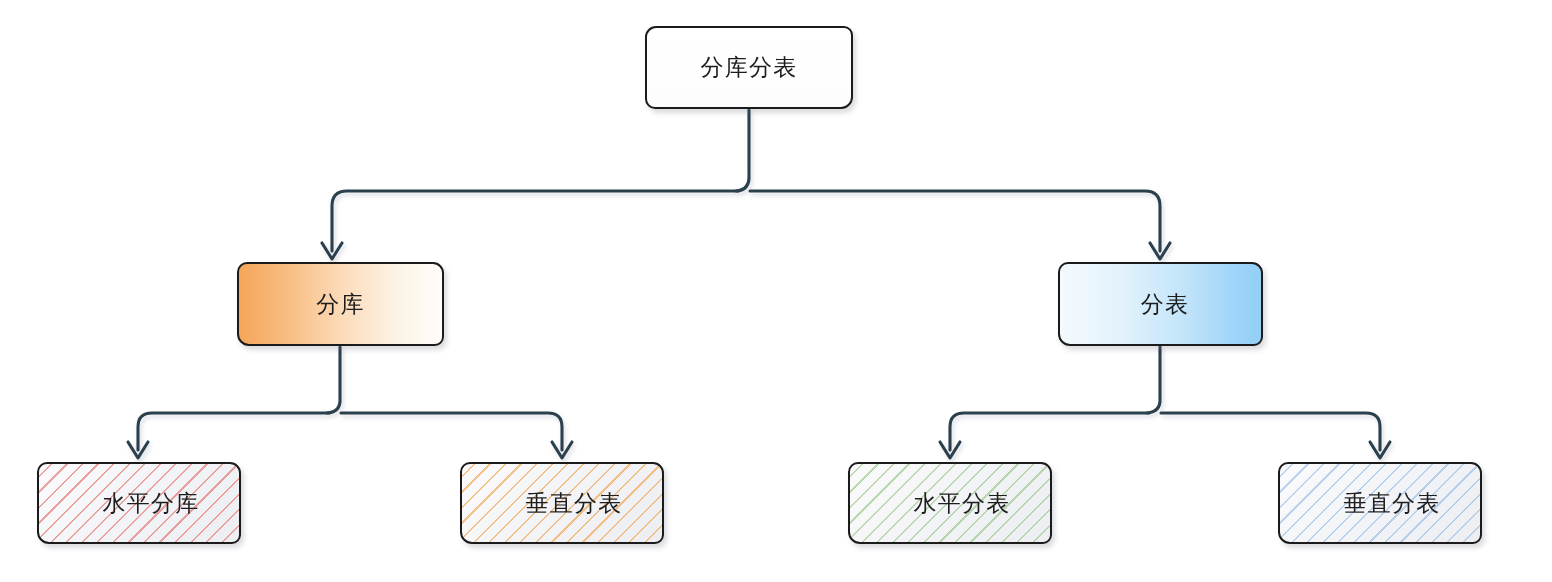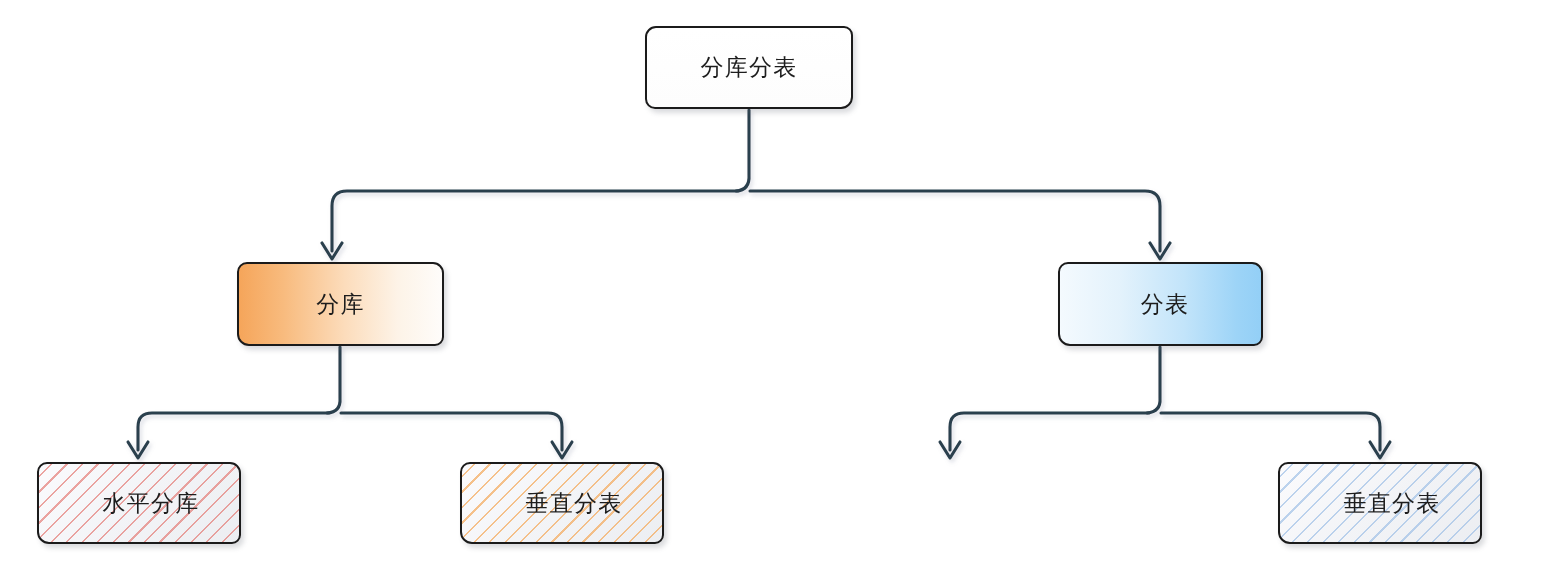--- a/index.html
+++ b/index.html
@@ -179,19 +179,23 @@
   <div class="node leaf" id="node-hfenku">
     <span class="hatch" id="hatch-hfenku"></span>
     <span class="label">水平分库</span>
   </div>
 
   <div class="node leaf" id="node-vfenku">
     <span class="hatch" id="hatch-vfenku"></span>
     <span class="label">垂直分表</span>
   </div>
 
+  <div class="node leaf" id="node-hfenbiao">
+    <span class="hatch" id="hatch-hfenbiao"></span>
+    <span class="label">水平分表</span>
+  </div>
 
   <div class="node leaf" id="node-vfenbiao">
     <span class="hatch" id="hatch-vfenbiao"></span>
     <span class="label">垂直分表</span>
   </div>
 
 </div>
 
 </body></html>

